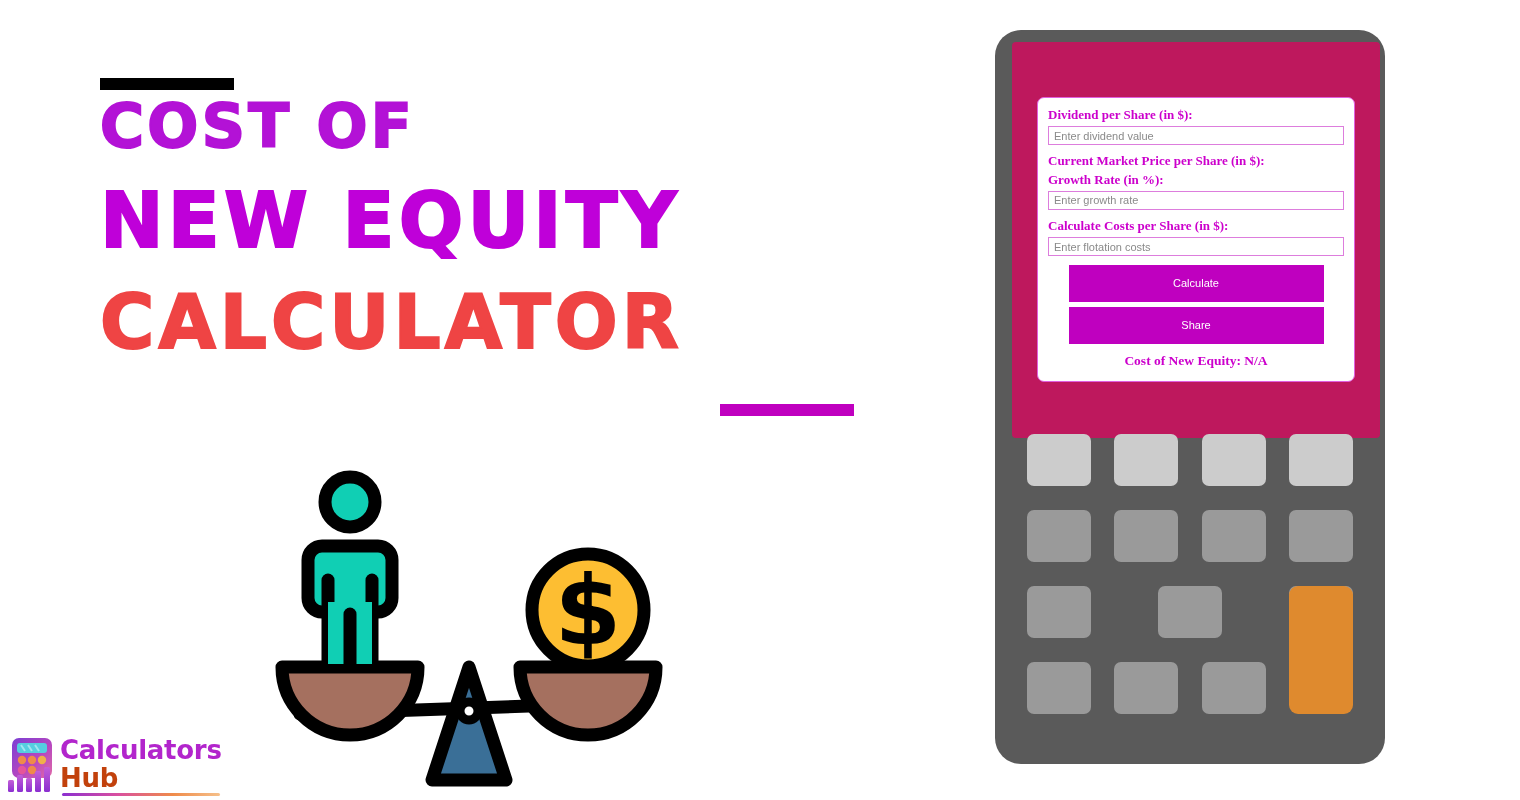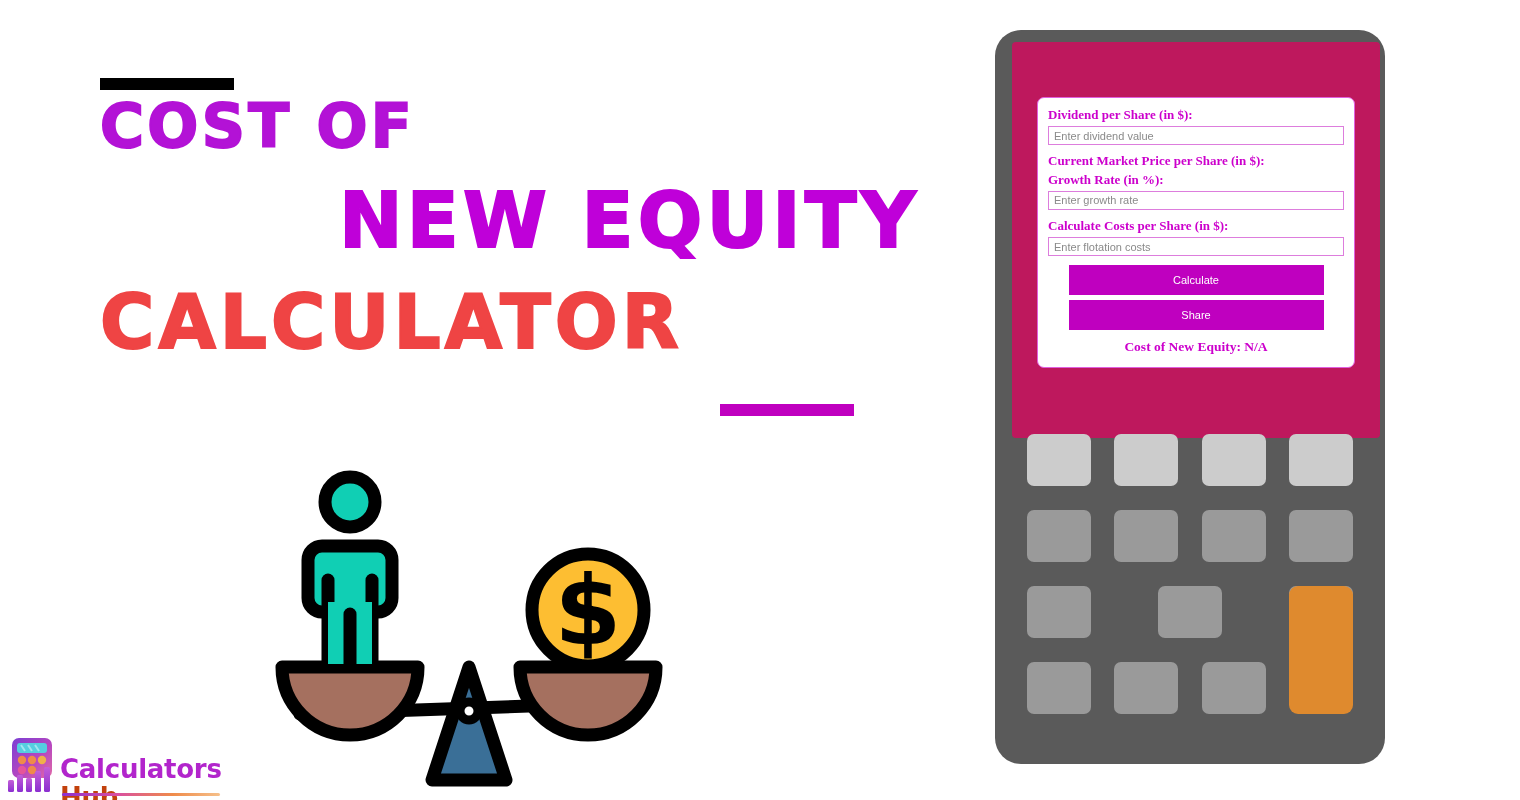--- a/index.html
+++ b/index.html
@@ -57,21 +57,20 @@
   }
   #title-line-1 {
     color: #b312d6;
     font-size: 60px;
     margin-bottom: 27px;
   }
   #title-line-2 {
     color: #bf00d9;
     font-size: 76px;
     margin-bottom: 26px;
-    text-align: right;
   }
   #title-line-3 {
     color: #ef4444;
     font-size: 74px;
   }
 
   
   #scale-illustration {
     position: absolute;
     left: 272px;
@@ -100,21 +99,21 @@
     width: 164px;
   }
   .logo-word {
     display: block;
     font-family: "DejaVu Sans", sans-serif;
     font-weight: 700;
     font-size: 26px;
     line-height: 26px;
     letter-spacing: -0.01em;
   }
-  #logo-word-1 { color: #b225cc; margin-top: 20px; }
+  #logo-word-1 { color: #b225cc; margin-top: 1px; }
   #logo-word-2 { color: #c2410c; margin-top: 2px; }
   #logo-underline {
     position: absolute;
     left: 56px;
     top: 57px;
     width: 158px;
     height: 3px;
     background: linear-gradient(to right, #8b2fd0, #d94fa0 35%, #ef8b4a 70%, #f6c08a);
     border-radius: 2px;
   }
@@ -175,21 +174,21 @@
     color: #777777;
     padding: 0 5px;
     margin: 0 0 9px 0;
     outline: none;
   }
   .field-input::placeholder { color: #8a8a8a; opacity: 1; }
 
   .action-btn {
     display: block;
     width: 255px;
-    height: 30px;
+    height: 37px;
     margin: 0 auto 5px auto;
     background: #bf00bf;
     border: none;
     color: #ffffff;
     font-family: "Liberation Sans", sans-serif;
     font-size: 11px;
     cursor: pointer;
     line-height: 25px;
     padding: 0;
   }

